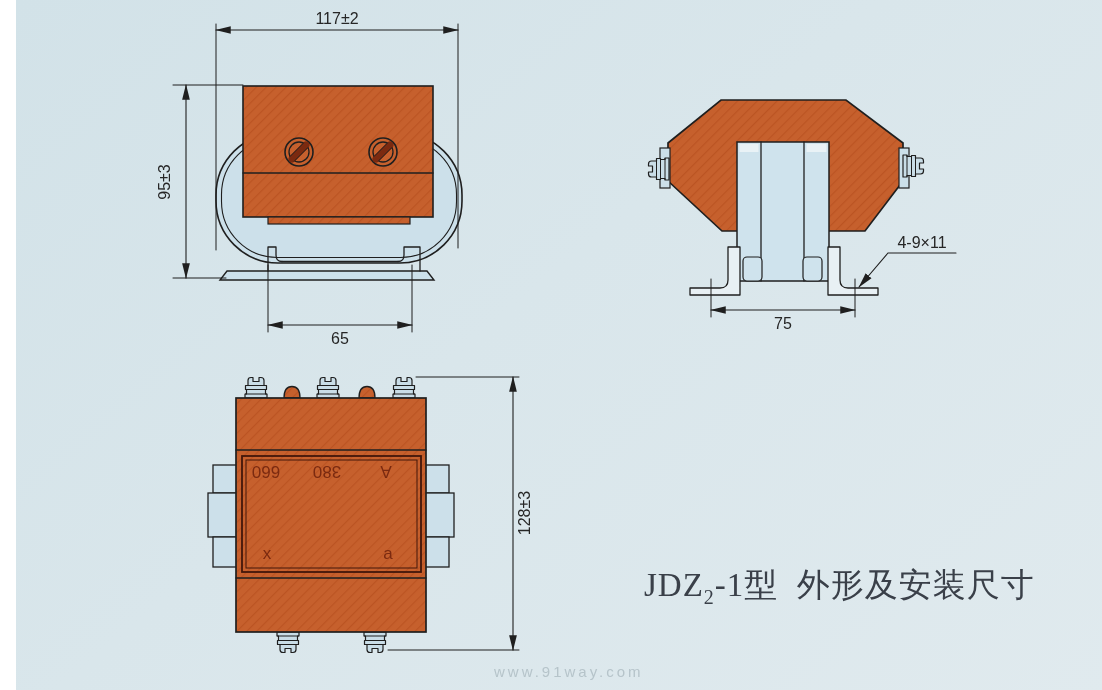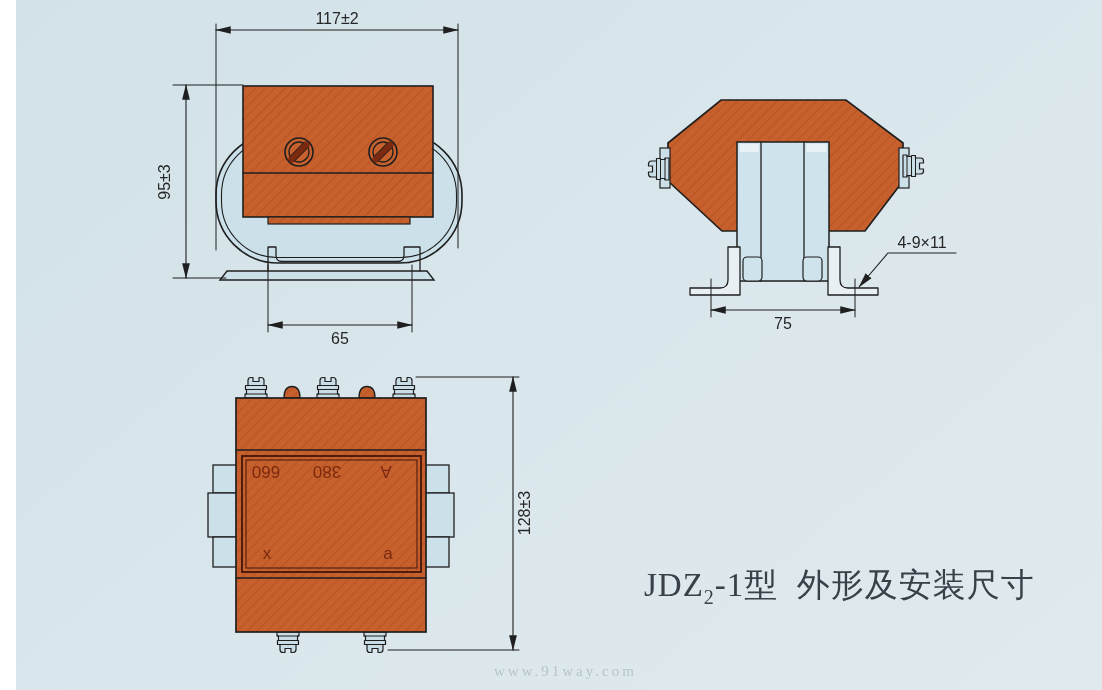--- a/index.html
+++ b/index.html
@@ -13,21 +13,21 @@
   .dim-text{font-size:16px;fill:#262626;}
   .plate-text{font-size:17px;fill:#7b2a10;}
   .drawing-title{
     position:absolute;left:628px;top:563px;width:430px;
     font-family:"Liberation Serif",serif;
     font-size:33px;color:#3a4049;letter-spacing:1px;white-space:pre;
   }
   .drawing-title .sub{font-size:20px;}
   .watermark{
     position:absolute;left:478px;top:663px;
-    font-family:Liberation Serif, serif;
+    font-family:Liberation Sans, sans-serif;
     font-size:15px;color:#b6c4ca;letter-spacing:3px;
   }
 </style>
 </head>
 <body>
 
 <div class="canvas">
   <svg width="1102" height="690" viewBox="0 0 1102 690">
     <defs>
       <marker id="arr" viewBox="0 0 12 8" refX="11.5" refY="4" markerWidth="14" markerHeight="9.5" orient="auto-start-reverse">

